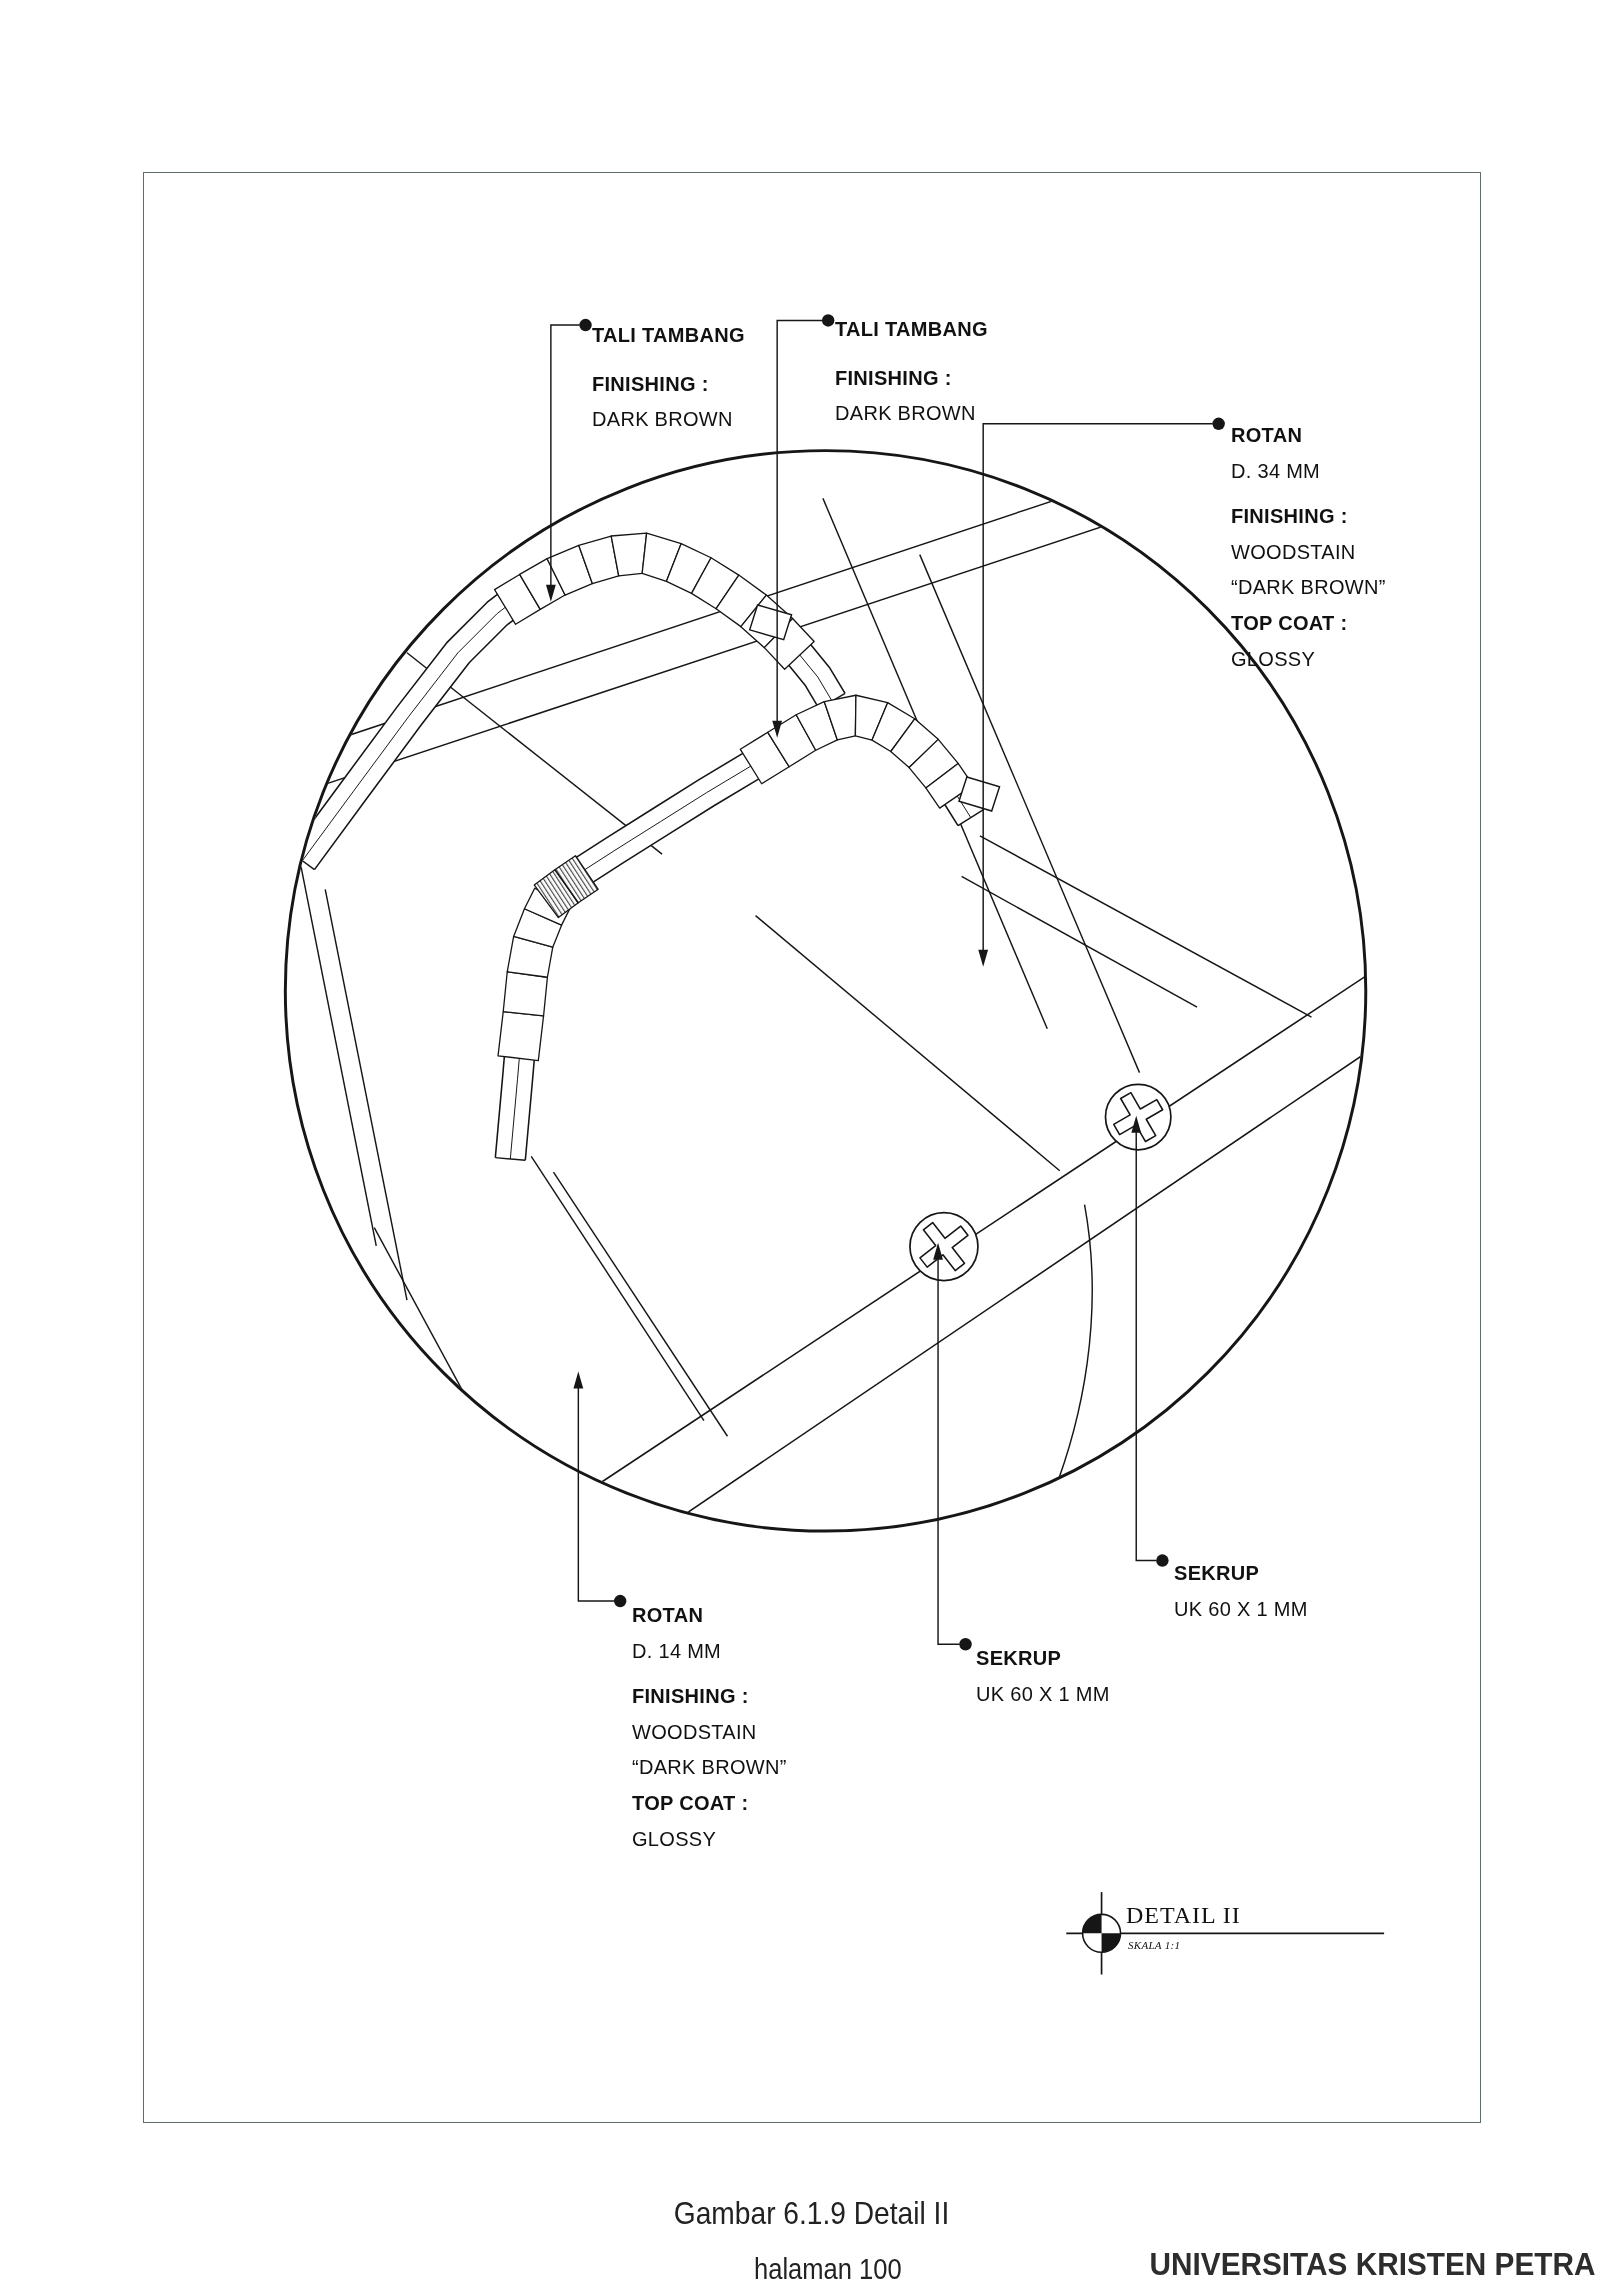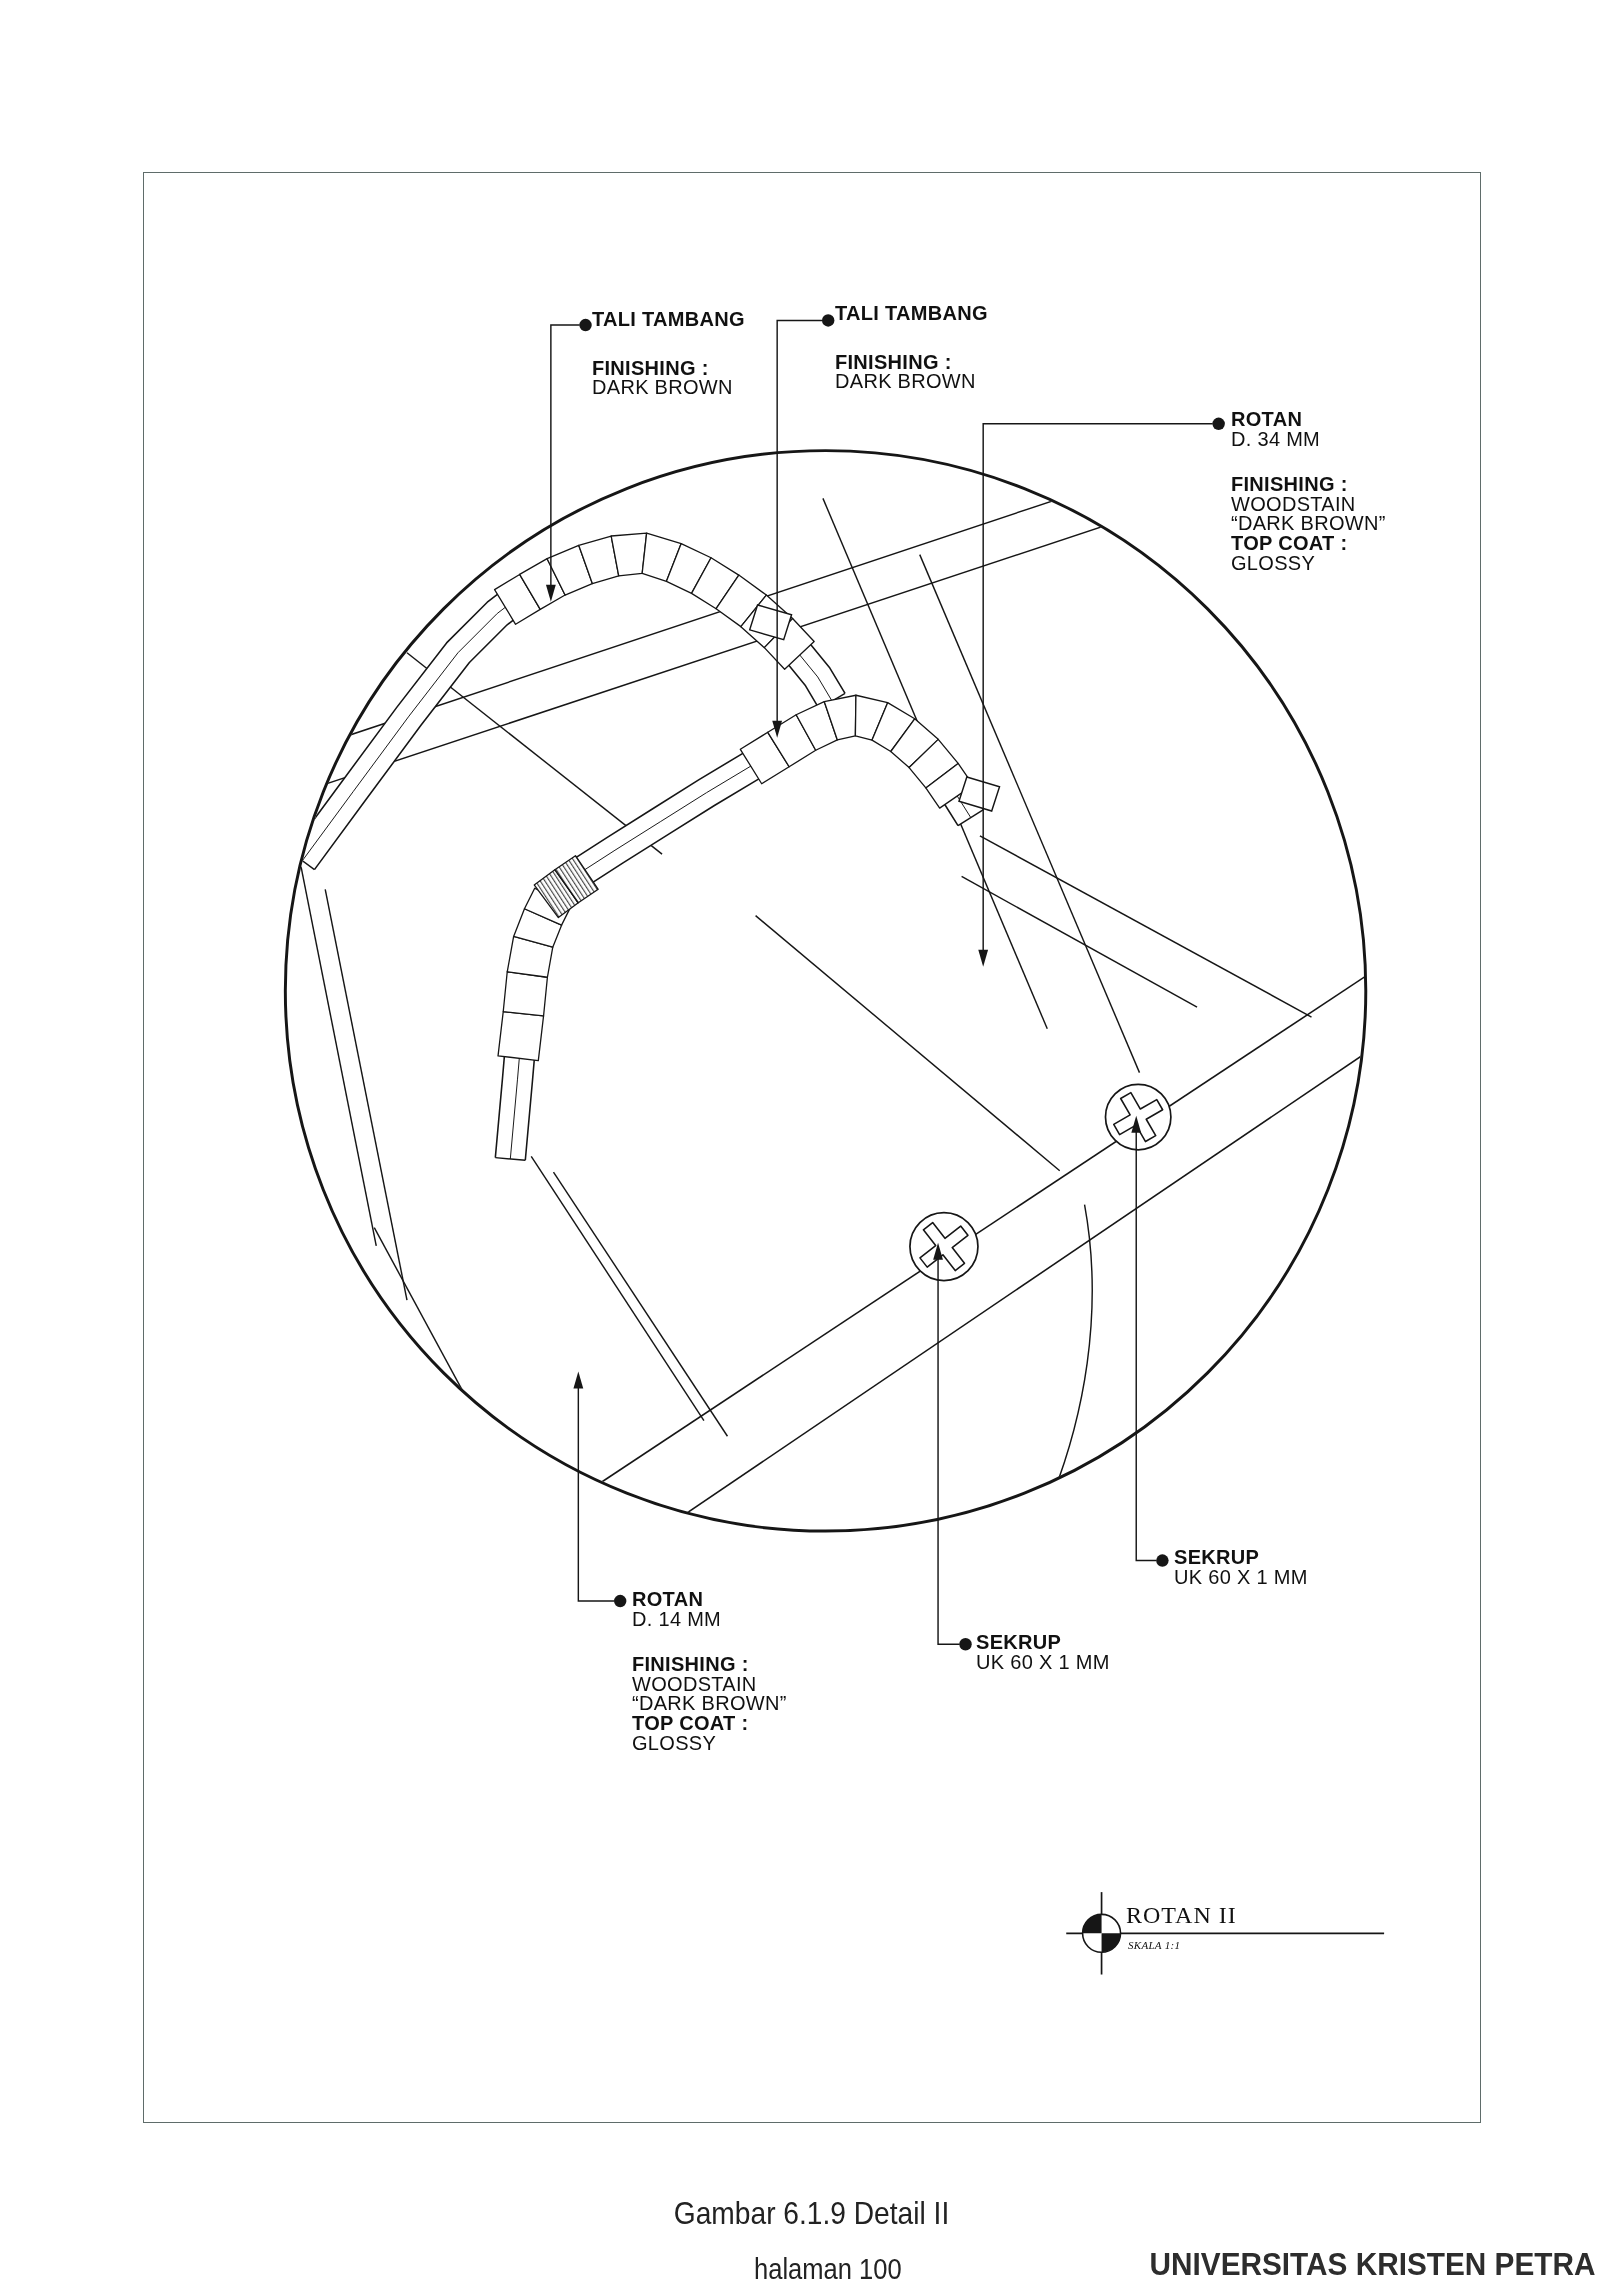--- a/index.html
+++ b/index.html
@@ -2,21 +2,21 @@
 <html style="font-size:10.5px"><head>
 <meta charset="utf-8">
 <style>
   html,body{margin:0;padding:0;background:#ffffff;}
   .page{position:relative;width:1623px;height:2295px;background:#ffffff;overflow:hidden;
         font-family:"Liberation Sans",sans-serif;color:#111;}
   .frame{position:absolute;left:143px;top:172px;width:1336px;height:1949px;
          border:1.3px solid #5f6c6a;background:#fff;}
   svg.draw{position:absolute;left:0;top:0;width:1623px;height:2295px;}
   .lbl{position:absolute;font-size:20px;line-height:19.6px;letter-spacing:0.3px;white-space:nowrap;color:#111;}
-  .lbl .line{height:19.6px;}
+  .lbl .line{height:19.6px;margin-top:16px;}
   .lbl .b{font-weight:bold;}
   .lbl .mt44{margin-top:29px;}
   .lbl .mt40{margin-top:26px;}
   .titleblock-title{position:absolute;left:1126px;top:1902px;font-family:"Liberation Serif",serif;
         font-size:24px;letter-spacing:1px;color:#111;}
   .titleblock-scale{position:absolute;left:1128px;top:1939px;font-family:"Liberation Serif",serif;
         font-style:italic;font-size:11px;letter-spacing:0.3px;color:#111;}
   .caption{position:absolute;left:0;width:1623px;text-align:center;color:#222;margin-top:24px;}
   .caption-fig{top:2171px;font-size:32px;}
   .caption-page{top:2229px;font-size:29px;padding-left:16px;}
@@ -193,20 +193,20 @@
   <div class="lbl" style="left:1174px;top:1548px">
     <div class="line b">SEKRUP</div>
     <div class="line">UK 60 X 1 MM</div>
   </div>
 
   <div class="lbl" style="left:976px;top:1633px">
     <div class="line b">SEKRUP</div>
     <div class="line">UK 60 X 1 MM</div>
   </div>
 
-  <div class="titleblock-title">ROTAN II</div>
+  <div class="titleblock-title">DETAIL II</div>
   <div class="titleblock-scale">SKALA 1:1</div>
 
   <div class="caption caption-fig"><span>Gambar 6.1.9 Detail II</span></div>
   <div class="caption caption-page"><span>halaman 100</span></div>
   <div class="footer-univ"><span>UNIVERSITAS KRISTEN PETRA</span></div>
 </div>
 
 
 </body></html>

